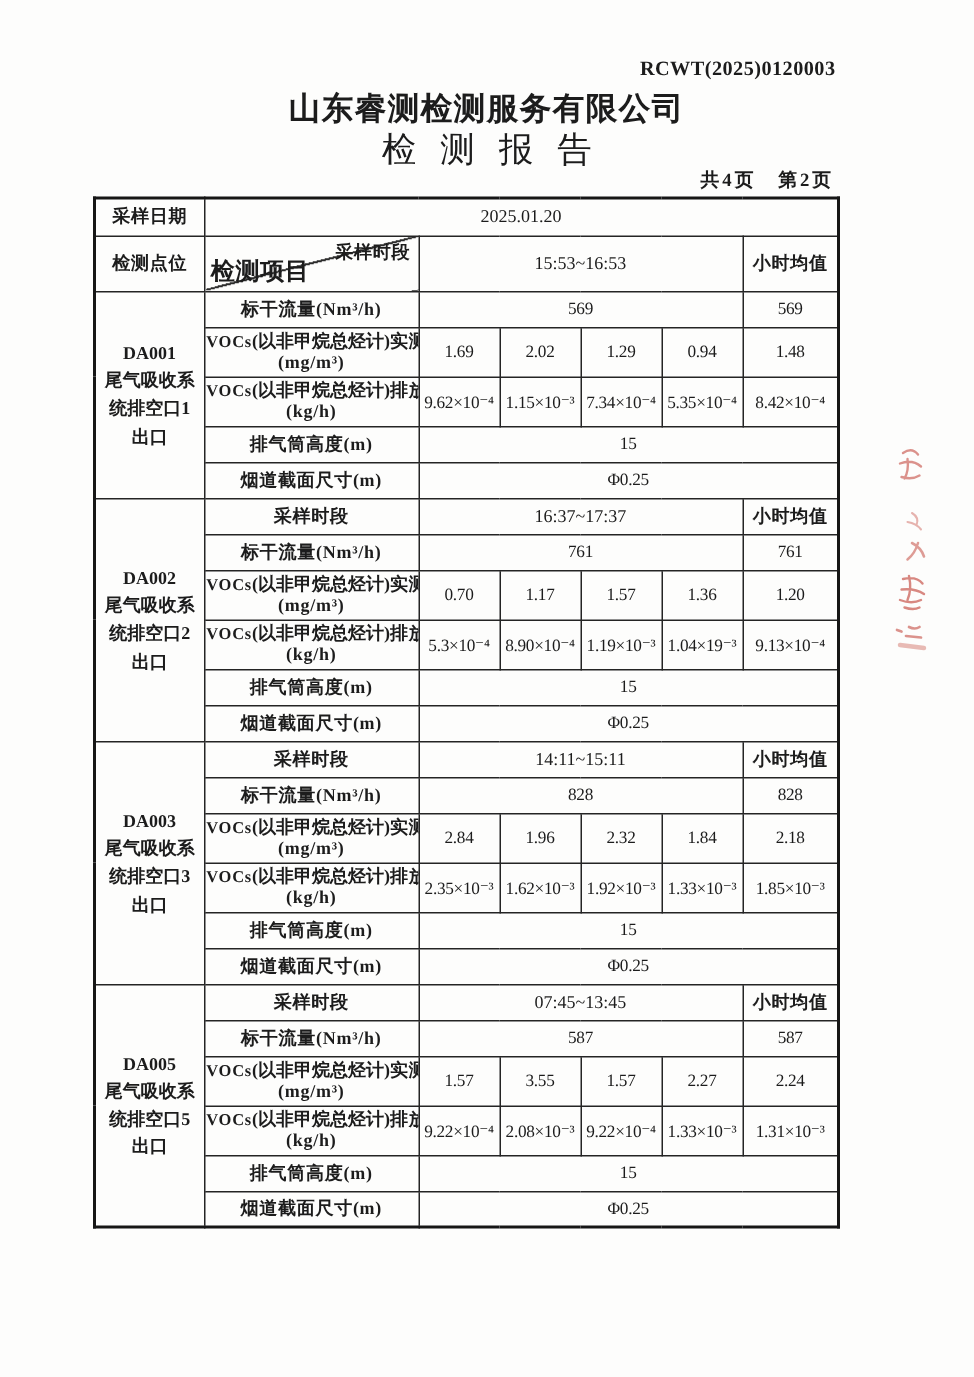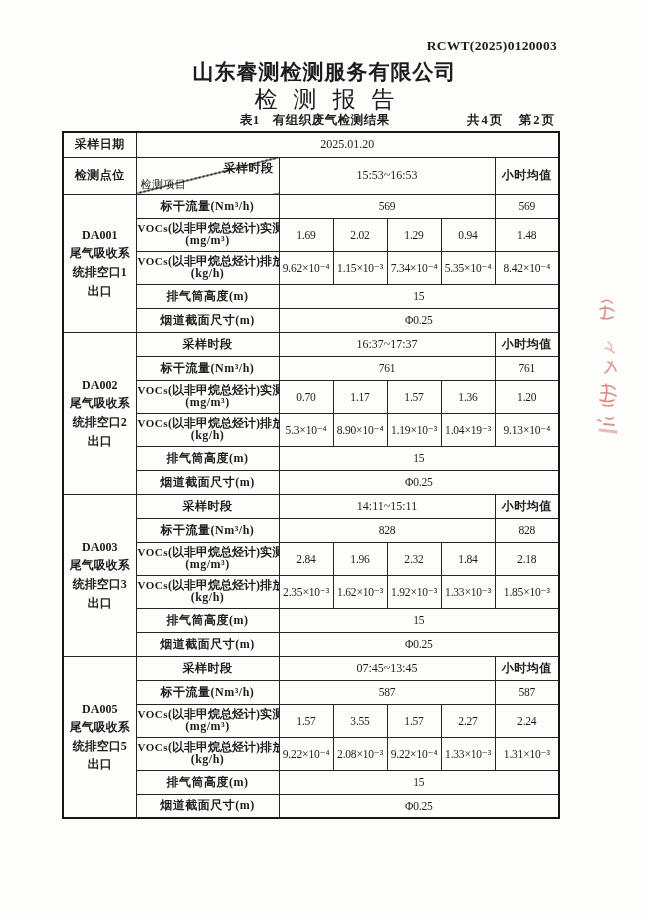--- a/index.html
+++ b/index.html
@@ -53,31 +53,30 @@
   .two-line .l2{line-height:1.1;}
   .sm{font-size:11px;text-align:right;}
   .xs{font-size:12px;letter-spacing:0;}
   td.diag{
     position:relative;padding:0;
     background:linear-gradient(to bottom right,
       transparent calc(50% - .7px), #2a2a2a calc(50% - .7px),
       #2a2a2a calc(50% + .7px), transparent calc(50% + .7px));
   }
   .diag-top{position:absolute;top:2px;right:5px;font-weight:bold;font-size:12px;letter-spacing:.5px;}
-  .diag-bottom{position:absolute;bottom:2px;left:4px;font-weight:normal;font-size:11px;letter-spacing:.5px;}
+  .diag-bottom{position:absolute;bottom:2px;left:4px;font-weight:bold;font-size:16px;letter-spacing:.5px;}
   .red-marks{position:absolute;left:588px;top:296px;width:48px;height:150px;}
 </style>
 </head>
 <body>
 
 <div class="report-no">RCWT(2025)0120003</div>
 <div class="company">山东睿测检测服务有限公司</div>
 <div class="title">检测报告</div>
 <div class="caption-row">
-  <span class="caption">表1　有组织废气检测结果</span>
   <span class="pages">共4页　第2页</span>
 </div>
 
 <table class="rpt">
   <colgroup>
     <col style="width:73px">
       <col style="width:143px">
     <col style="width:54px">
       <col style="width:54px">
       <col style="width:54px">

